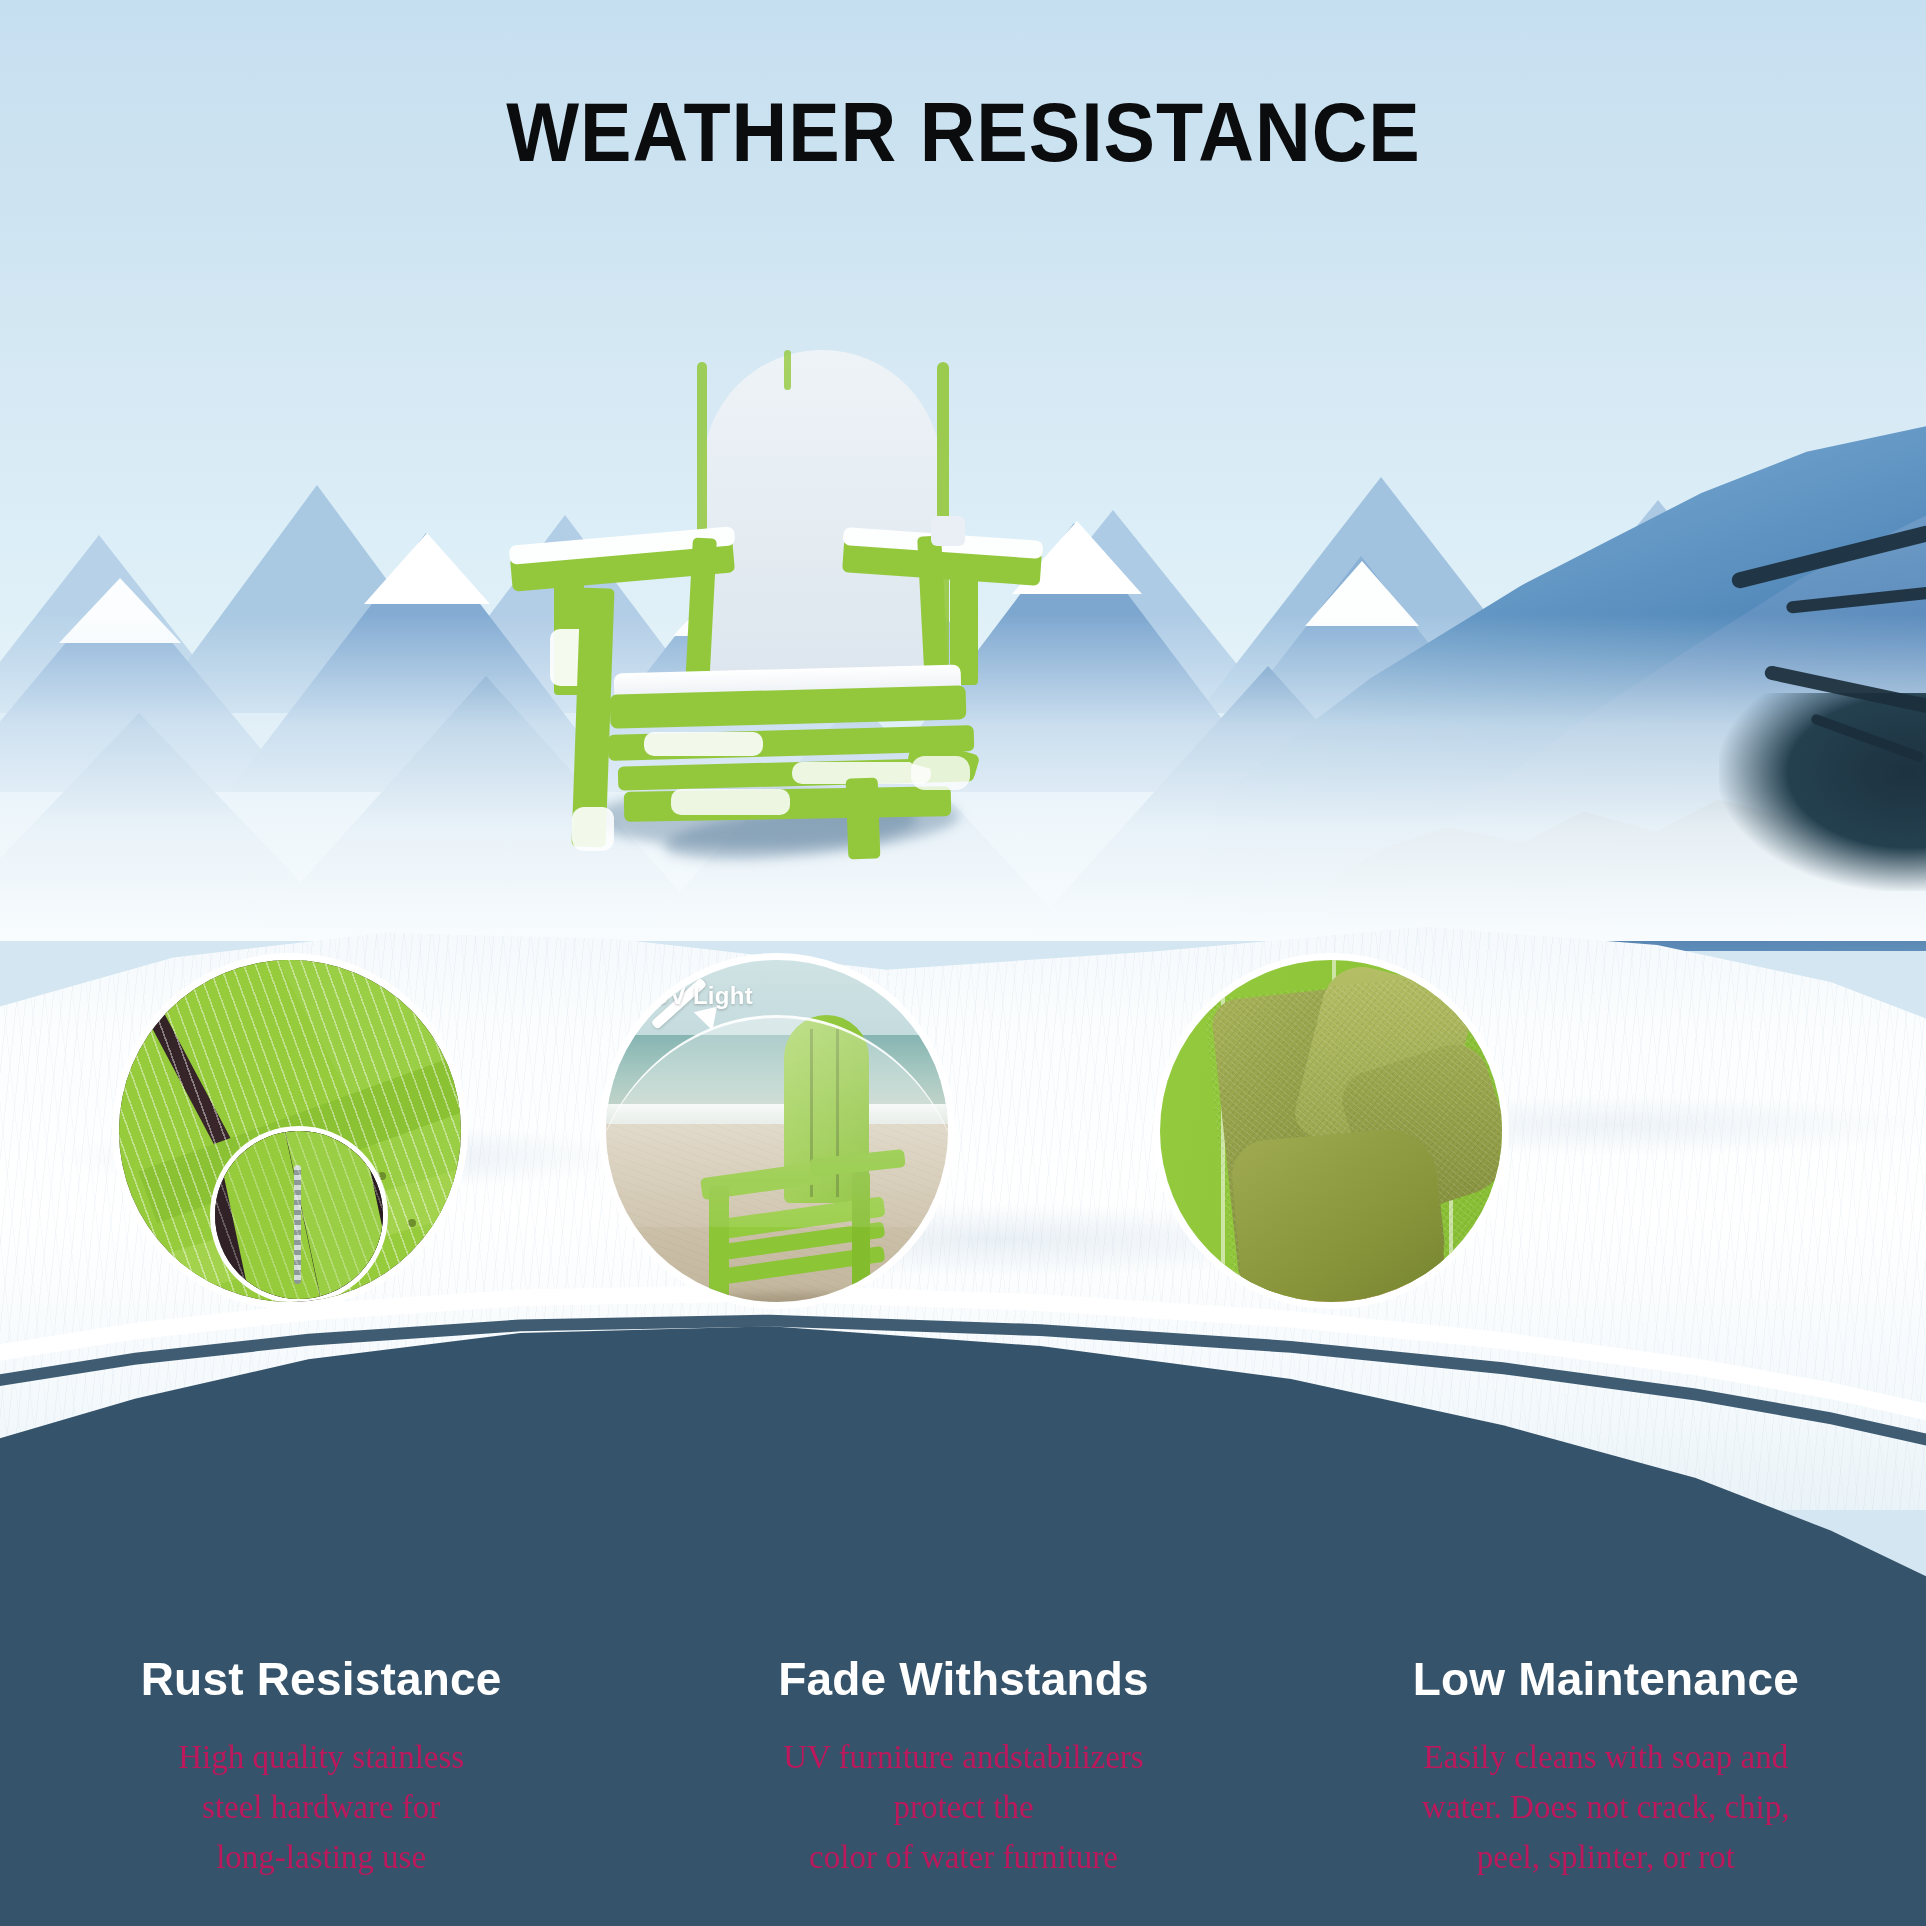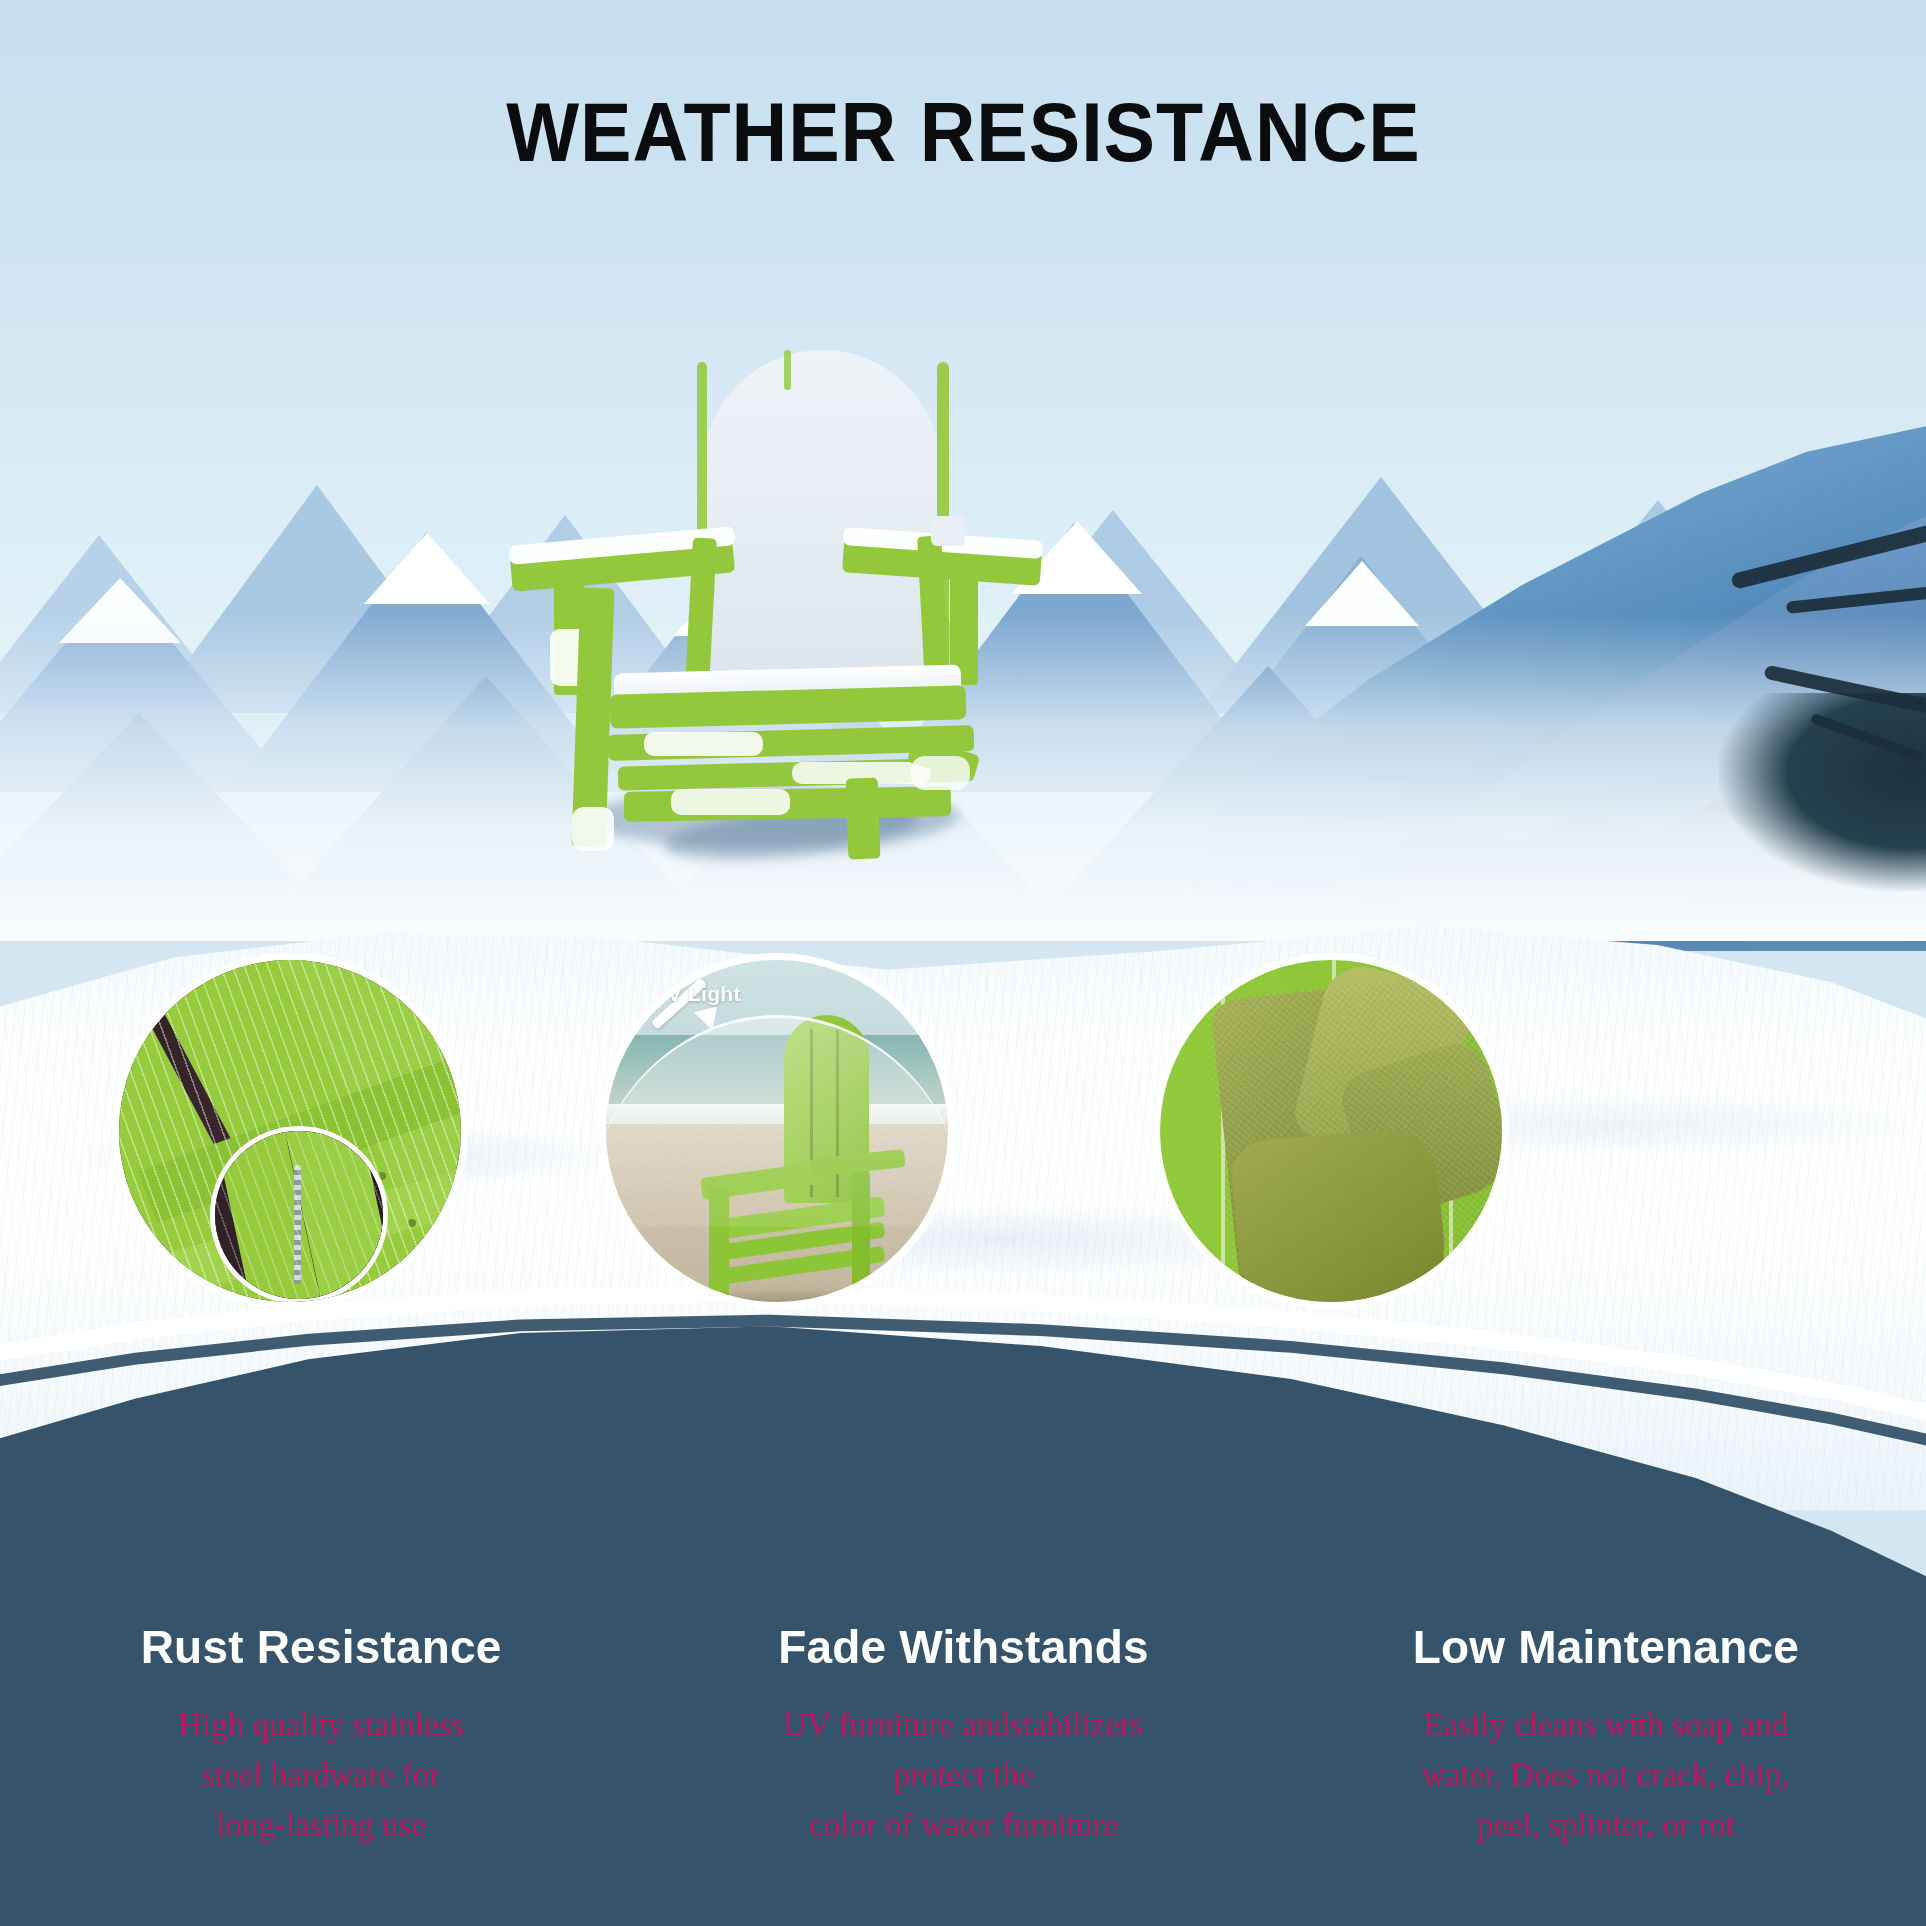--- a/index.html
+++ b/index.html
@@ -116,21 +116,21 @@
   .b2-foam{position:absolute;left:0;top:42%;width:100%;height:10%;
     background:linear-gradient(180deg,rgba(255,255,255,.85),rgba(255,255,255,.15));}
   .b2-sand{position:absolute;left:0;top:48%;width:100%;height:52%;
     background:linear-gradient(180deg,#d9cfbb 0%,#cfc4ad 40%,#c2b69d 100%);}
   .b2-sand-tex{position:absolute;left:0;top:48%;width:100%;height:52%;opacity:.25;
     background:repeating-linear-gradient(20deg,rgba(160,145,120,.4) 0 1px,transparent 1px 7px);}
   .shield{position:absolute;left:-6%;top:16%;width:112%;height:62%;
     border-radius:50% 50% 0 0 / 100% 100% 0 0;
     background:linear-gradient(180deg,rgba(255,255,255,.36),rgba(255,255,255,.10));
     border-top:3px solid rgba(255,255,255,.9);}
-  .uv-label{position:absolute;left:46px;top:22px;color:#fff;font-weight:bold;font-size:21px;
+  .uv-label{position:absolute;left:46px;top:22px;color:#fff;font-weight:bold;font-size:24px;
     letter-spacing:0.3px;text-shadow:0 1px 3px rgba(0,0,0,.25);}
   .uv-arrow{position:absolute;left:48px;top:61px;width:67px;height:10px;background:#fff;
     border-radius:4px;transform:rotate(-42deg);transform-origin:0 50%;box-shadow:0 1px 3px rgba(0,0,0,.18);}
   .uv-head{position:absolute;left:91px;top:44px;width:0;height:0;
     border-left:13px solid transparent;border-right:13px solid transparent;border-bottom:20px solid #fff;
     transform:rotate(44deg);}
   .b2-chair{position:absolute;}
 
   
   .b3-bg{position:absolute;inset:0;background:linear-gradient(100deg,#94cb3e 0%,#8ec538 55%,#86bd33 100%);}
@@ -147,21 +147,21 @@
   .subtitle{
     position:absolute;left:0;top:228px;width:1927px;text-align:center;
     font-family:"Liberation Serif",serif;font-size:47px;line-height:65px;color:#12161b;
   }
 
   
   .features{position:absolute;left:0;top:1620px;width:1927px;display:flex;}
   .feat{flex:1;text-align:center;padding:0 26px;}
   .feat-title{
     font-family:"Liberation Sans",sans-serif;font-weight:bold;font-size:46px;color:#ffffff;
-    letter-spacing:0.2px;margin-bottom:26px;
+    letter-spacing:0.2px;margin-bottom:26px;margin-top:32px;
   }
   .feat-body{
     font-family:"Liberation Serif",serif;font-size:33px;line-height:50px;color:#be185d;
   }
 </style>
 </head>
 <body>
 
 <div class="stage">
 

